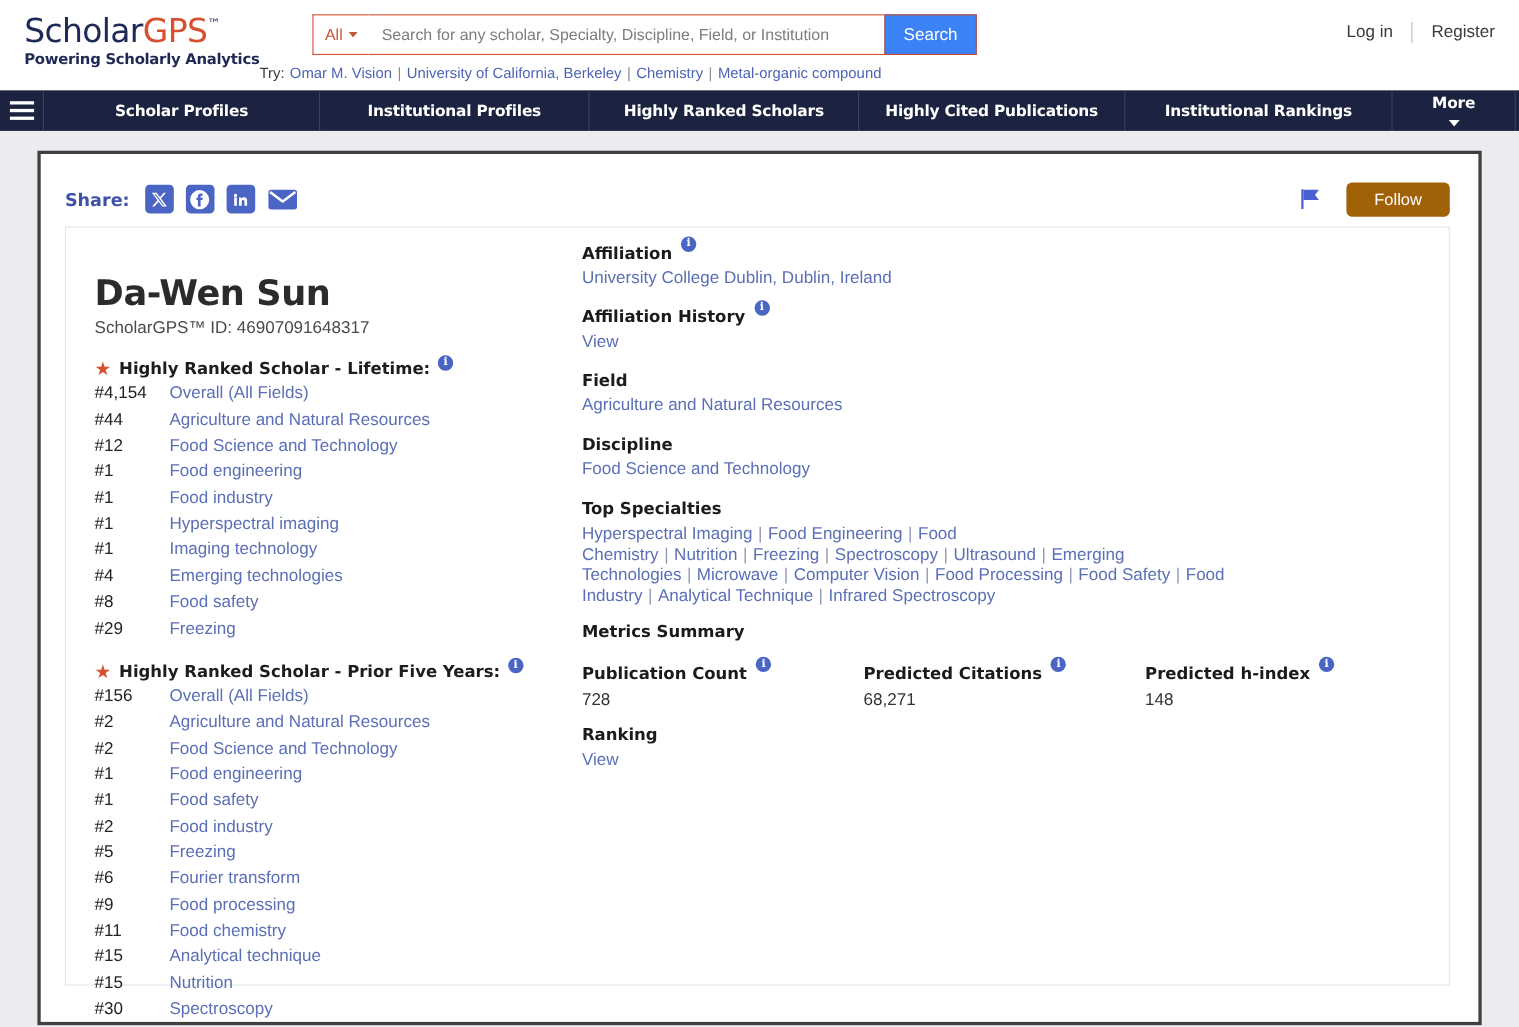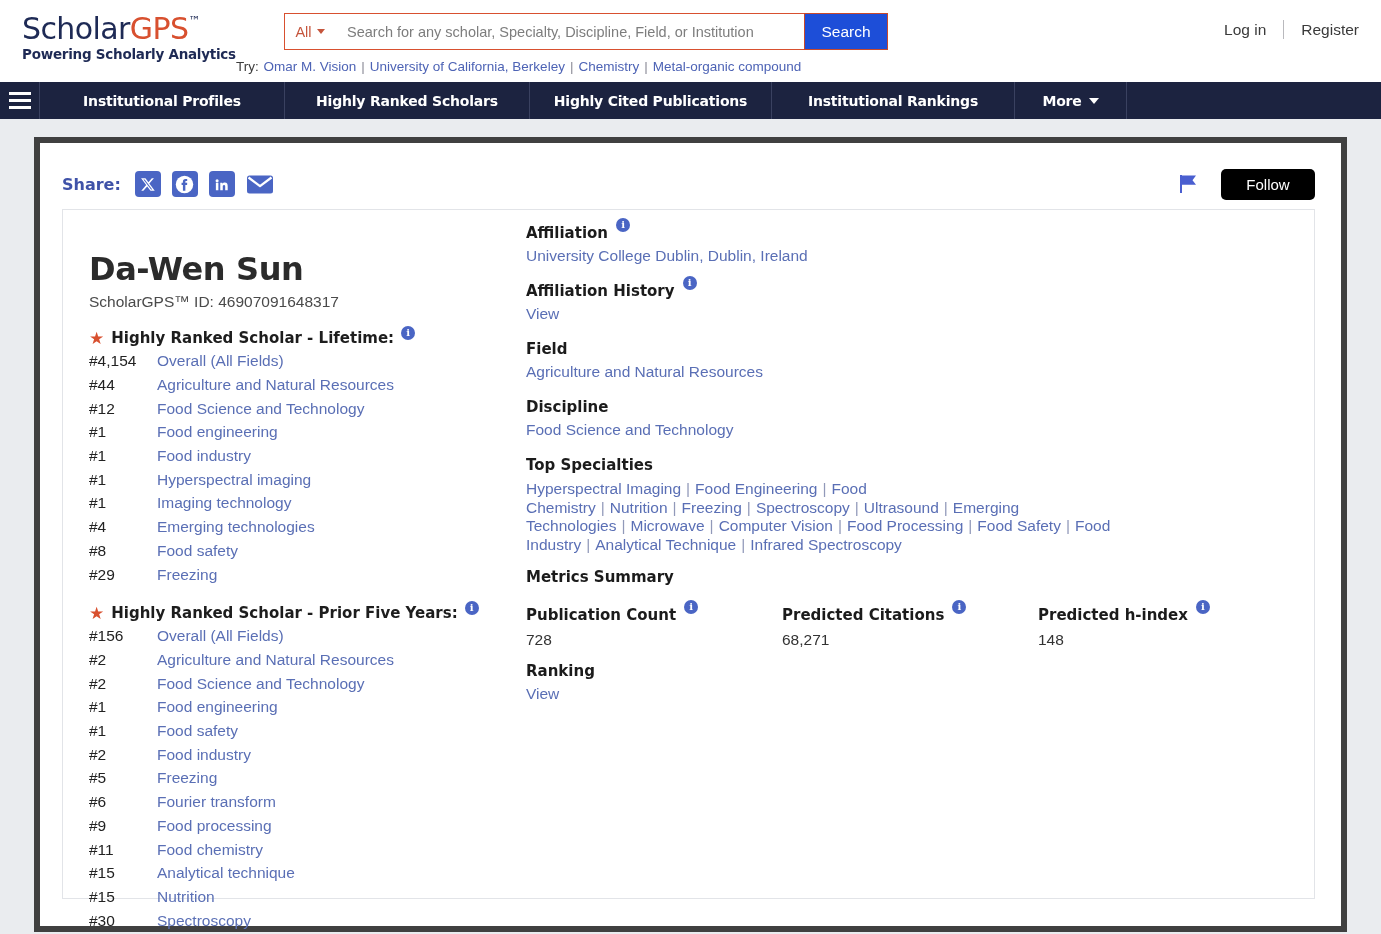--- a/index.html
+++ b/index.html
@@ -72,21 +72,21 @@
     border-right: none;
     padding: 0 12px;
     font-size: 14.5px;
     font-family: "Liberation Sans", sans-serif;
     color: #333;
     outline: none;
   }
   .sb-input::placeholder { color: #7d7d7d; }
   .sb-btn {
     width: 84px;
-    background: #1d4ed8;
+    background: #3b82f6;
     color: #fff;
     border: 1px solid #c8492b;
     font-size: 15.5px;
     font-family: "Liberation Sans", sans-serif;
     cursor: pointer;
   }
   .try-row {
     margin-top: 9px;
     font-size: 13.5px;
     color: #3b3b3b;
@@ -138,33 +138,33 @@
     border-right: 1px solid #3a4160;
     cursor: pointer;
     white-space: nowrap;
     padding: 0 6px;
   }
   .nv0 { width: 251px; }
   .nv1 { width: 245px; }
   .nv2 { width: 245px; }
   .nv3 { width: 243px; }
   .nv4 { width: 242px; }
-  .nv5 { width: 112px; gap: 7px; }
+  .nv5 { width: 112px; gap: 7px; flex-direction: column; }
   .caret-white {
     width: 0; height: 0;
     border-left: 5px solid transparent;
     border-right: 5px solid transparent;
     border-top: 6px solid #ffffff;
   }
 
   
   .outer-card {
     margin: 18px 34px 0 34px;
     background: #ffffff;
-    border: 6px solid #404040;
+    border: 3px solid #404040;
     height: 795px;
     padding: 0;
   }
 
   .share-row {
     display: flex;
     align-items: center;
     padding: 20px 26px 0 22px;
     height: 62px;
   }
@@ -181,21 +181,21 @@
     background: #4a65c4;
     border-radius: 4px;
     display: flex; align-items: center; justify-content: center;
     cursor: pointer;
   }
   .sicon svg { display: block; }
   .sicon-mail { background: transparent; width: 28px; height: 26px; }
   .share-spacer { flex: 1; }
   .flag-btn { cursor: pointer; margin-right: 22px; display: flex; align-items: center; }
   .follow-btn {
-    background: #000000;
+    background: #a16207;
     color: #ffffff;
     border: none;
     border-radius: 5px;
     width: 94px;
     height: 31px;
     font-size: 15px;
     font-family: "Liberation Sans", sans-serif;
     cursor: pointer;
   }
 
@@ -355,20 +355,23 @@
     <a href="#">Register</a>
   </div>
 </div>
 
 <div class="navbar">
   <div class="hamburger">
     <span></span>
     <span></span>
     <span></span>
   </div>
+  <div class="navitem nv0">
+      <span>Scholar Profiles</span>
+    </div>
   <div class="navitem nv1">
       <span>Institutional Profiles</span>
     </div>
   <div class="navitem nv2">
       <span>Highly Ranked Scholars</span>
     </div>
   <div class="navitem nv4">
       <span>Highly Cited Publications</span>
     </div>
   <div class="navitem nv3">

